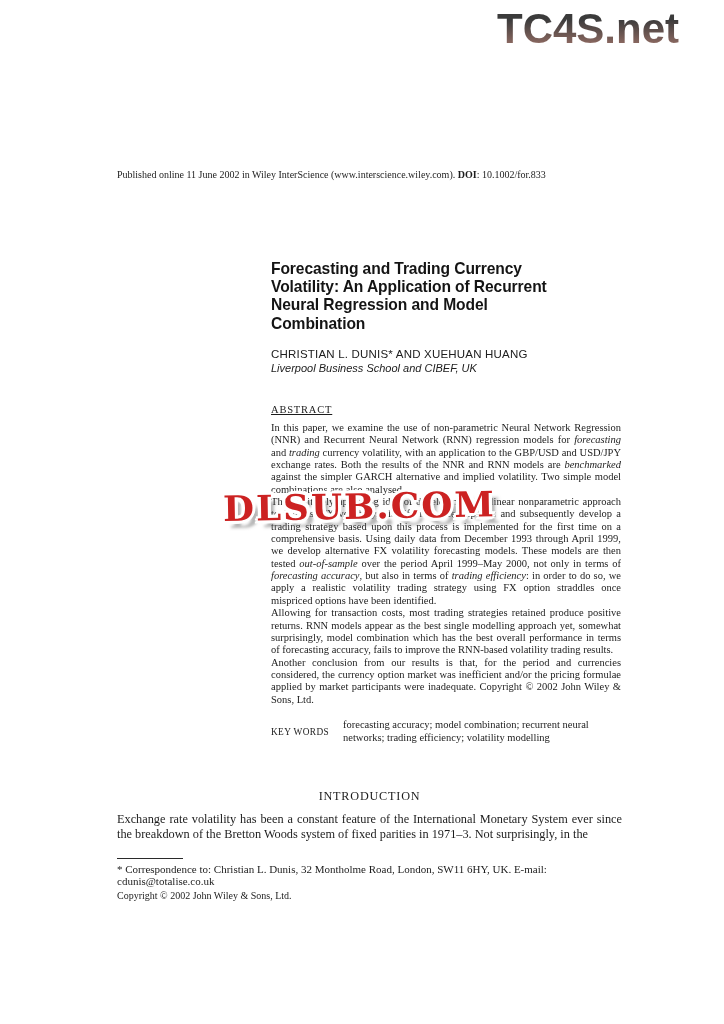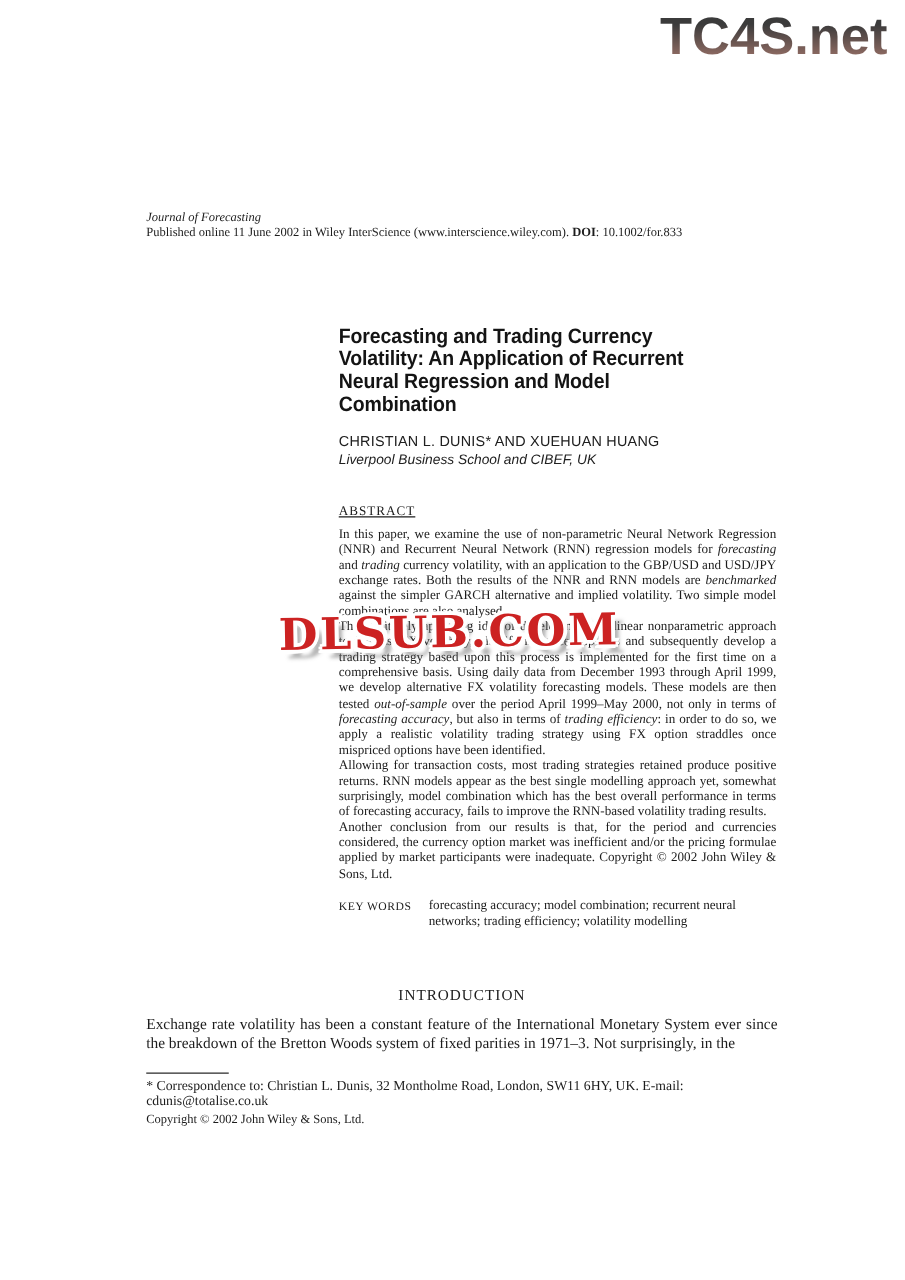--- a/index.html
+++ b/index.html
@@ -27,33 +27,33 @@
   .affiliation{
     position:absolute;left:271px;top:362px;
     font-family:"Liberation Sans",sans-serif;font-style:italic;
     font-size:11px;color:#202020;white-space:nowrap;
   }
   
   .abstract{position:absolute;left:271px;top:404px;width:350px;}
   .abstract-label{font-size:10.5px;letter-spacing:0.8px;margin:0 0 7px 0;text-decoration:underline;}
   .abstract p{margin:0;font-size:10.5px;line-height:12.35px;text-align:justify;}
   .abstract p i{font-style:italic;}
-  .kw{margin-top:13px;display:flex;font-size:10.5px;line-height:12.6px;}
+  .kw{margin-top:13px;display:flex;font-size:10.5px;line-height:12.6px;align-items:center;}
   .kw-label{width:60px;flex:none;font-size:9.3px;letter-spacing:0.4px;padding-top:1px;}
   .kw-text{width:286px;margin-left:12px;}
   
   .intro-heading{position:absolute;left:117px;top:789px;width:505px;text-align:center;font-size:12.2px;letter-spacing:0.8px;}
   .intro-para{position:absolute;left:117px;top:812px;width:505px;font-size:12.3px;line-height:15.2px;text-align:justify;}
   
   .foot-rule{position:absolute;left:117px;top:858px;width:66px;border-top:1px solid #2a2a2a;height:0;}
   .footnote{position:absolute;left:117px;top:864px;width:514px;font-size:11px;line-height:11.5px;}
   .copyright{position:absolute;left:117px;top:890px;font-size:10px;}
   
   .wm-top{
-    position:absolute;left:528px;top:5px;
+    position:absolute;left:497px;top:5px;
     font-family:"Liberation Sans",sans-serif;font-weight:bold;font-size:42px;
     color:var(--wm-top-1,#3b3b3b);white-space:nowrap;
   }
   @supports (-webkit-background-clip: text){
     .wm-top{
       background:linear-gradient(180deg,var(--wm-top-1,#3b3b3b) 30%,var(--wm-top-2,#a1756b) 95%);
       -webkit-background-clip:text;background-clip:text;color:transparent;
     }
   }
   .wm-mid{
@@ -80,21 +80,20 @@
       -2px 2px 0 var(--wm-outline,#fff), 2px 2px 0 var(--wm-outline,#fff),
       4px 5px 2px rgba(125,125,125,0.55);
   }
 </style>
 </head>
 <body>
 
 <div class="page">
 
   <div class="journal-header">
-    <div><span class="jh-it">Journal of Forecasting</span></div>
     <div><span>Published online 11 June 2002 in Wiley InterScience (www.interscience.wiley.com). </span><span class="jh-b">DOI</span><span>: 10.1002/for.833</span></div>
   </div>
 
   <div class="title">
     <div>Forecasting and Trading Currency</div>
     <div>Volatility: An Application of Recurrent</div>
     <div>Neural Regression and Model</div>
     <div>Combination</div>
   </div>
   <div class="authors">CHRISTIAN L. DUNIS* AND XUEHUAN HUANG</div>

